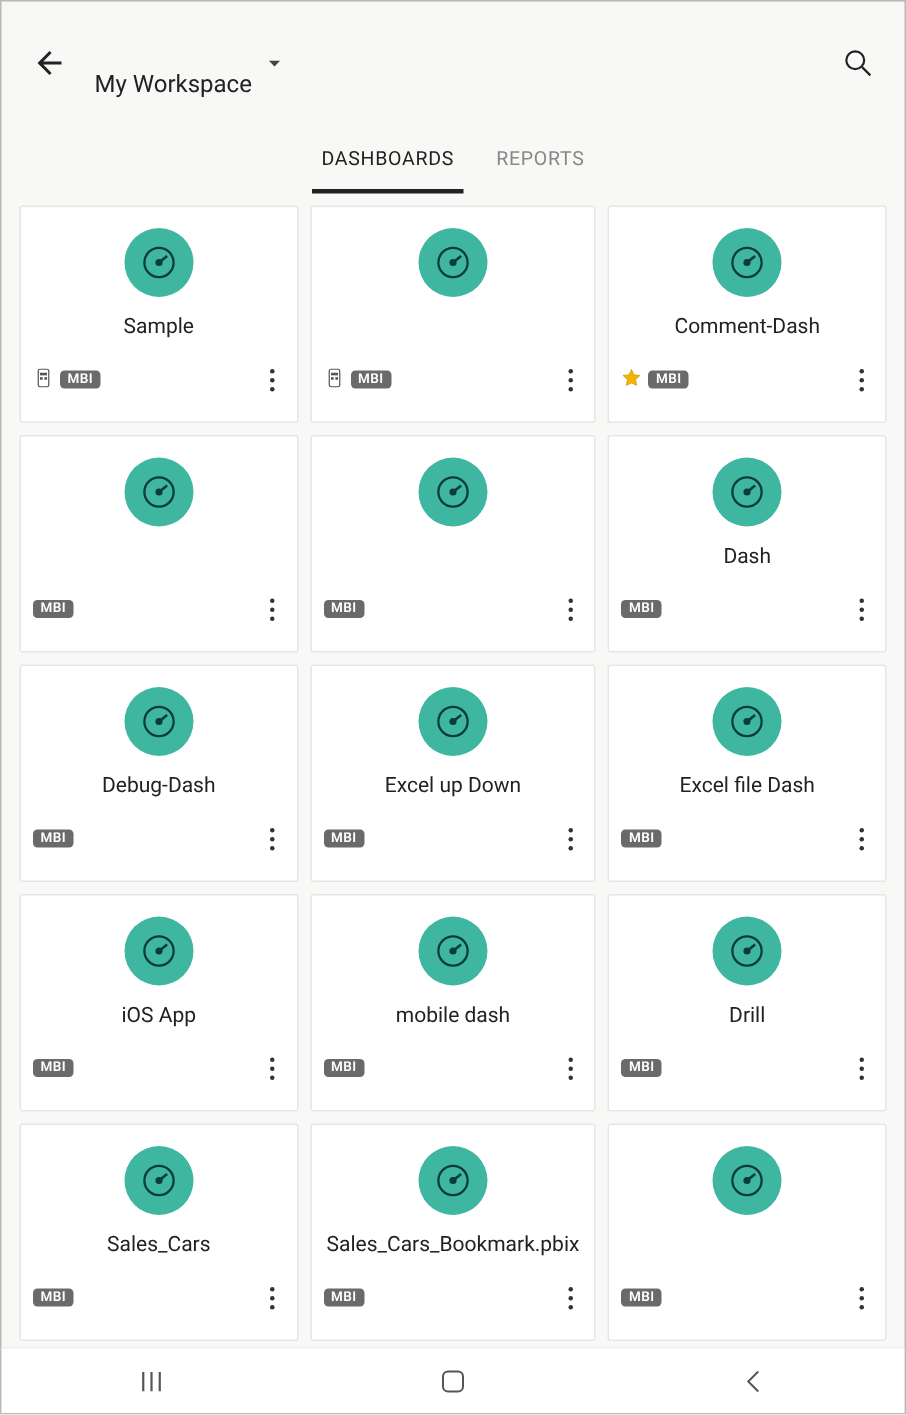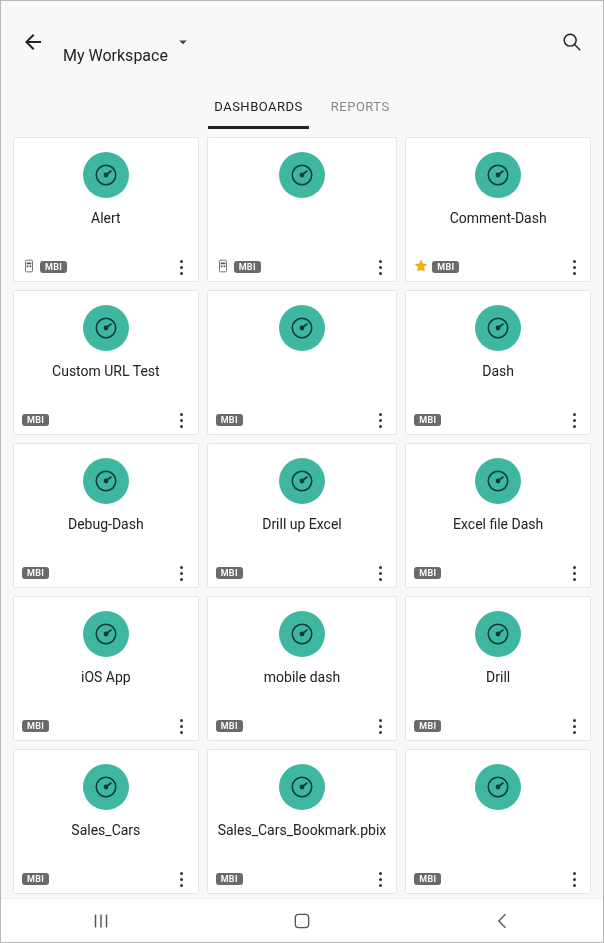--- a/index.html
+++ b/index.html
@@ -15,21 +15,21 @@
 
   .tabs { display: flex; justify-content: center; gap: 16px; padding-top: 16px; }
   .tab { font-size: 13px; letter-spacing: 0.5px; color: #888; padding: 8px 6px 12px 6px; cursor: pointer; border-bottom: 3px solid transparent; }
   .tab.active { color: #222; border-bottom-color: #222; }
 
   .grid-wrap { flex: 1; overflow: hidden; padding: 8px 12px 0 12px; }
   .grid { display: grid; grid-template-columns: repeat(3, 1fr); gap: 8px; }
   .card { background: #fff; border: 1px solid #e6e6e6; border-radius: 2px; height: 145px; position: relative; display: flex; flex-direction: column; align-items: center; padding-top: 14px; }
   .icon-disc { width: 46px; height: 46px; border-radius: 50%; background: #3eb6a0; display: flex; align-items: center; justify-content: center; }
   .card-title { margin-top: 12px; font-size: 14px; color: #222; text-align: center; padding: 0 10px; line-height: 1.25; overflow: hidden; }
-  .card-footer { position: absolute; bottom: 2px; left: 8px; right: 6px; display: flex; align-items: center; gap: 4px; }
+  .card-footer { position: absolute; bottom: 16px; left: 8px; right: 6px; display: flex; align-items: center; gap: 4px; }
   .chip { background: #6a6a6a; color: #fff; font-size: 9px; font-weight: 600; padding: 1px 5px; border-radius: 3px; letter-spacing: 0.3px; }
   .card-footer .ffill { flex: 1; }
   .more-dots { width: 20px; height: 24px; display: flex; flex-direction: column; align-items: center; justify-content: center; gap: 3px; cursor: pointer; }
   .more-dots i { width: 3px; height: 3px; background: #333; border-radius: 50%; display: block; }
 
   .phone-ico { width: 14px; height: 14px; }
   .star-ico { width: 14px; height: 14px; }
 
   .navbar { height: 44px; border-top: 1px solid #eee; background: #fff; display: flex; align-items: center; justify-content: space-around; }
   .navbar .nbtn { width: 50px; height: 30px; display: flex; align-items: center; justify-content: center; cursor: pointer; }
@@ -68,21 +68,21 @@
   <div class="grid-wrap">
     <div class="grid" id="grid">
         <div class="card">
           <div class="icon-disc">
             <svg viewBox="0 0 24 24" width="26" height="26">
               <circle cx="12" cy="12" r="9" stroke="#0b3d36" stroke-width="1.4" fill="none"></circle>
               <circle cx="12" cy="12" r="2.2" fill="#0b3d36"></circle>
               <line x1="12" y1="12" x2="17" y2="8" stroke="#0b3d36" stroke-width="1.6"></line>
             </svg>
           </div>
-          <div class="card-title">Alert</div>
+          <div class="card-title">Sample</div>
           <div class="card-footer">
             <span><svg class="phone-ico" viewBox="0 0 24 24">
                 <rect x="6" y="2" width="12" height="20" rx="2" stroke="#555" stroke-width="1.4" fill="none"></rect>
                 <rect x="8" y="6" width="8" height="3" fill="#555"></rect>
                 <rect x="8" y="11" width="3" height="3" fill="#555"></rect>
                 <rect x="13" y="11" width="3" height="3" fill="#555"></rect>
               </svg></span>
             <span class="chip">MBI</span>
             <span class="ffill"></span>
             <div class="more-dots">
@@ -139,21 +139,20 @@
           </div>
         </div>
         <div class="card">
           <div class="icon-disc">
             <svg viewBox="0 0 24 24" width="26" height="26">
               <circle cx="12" cy="12" r="9" stroke="#0b3d36" stroke-width="1.4" fill="none"></circle>
               <circle cx="12" cy="12" r="2.2" fill="#0b3d36"></circle>
               <line x1="12" y1="12" x2="17" y2="8" stroke="#0b3d36" stroke-width="1.6"></line>
             </svg>
           </div>
-          <div class="card-title">Custom URL Test</div>
           <div class="card-footer">
             <span class="chip">MBI</span>
             <span class="ffill"></span>
             <div class="more-dots">
               <i></i>
               <i></i>
               <i></i>
             </div>
           </div>
         </div>
@@ -214,21 +213,21 @@
           </div>
         </div>
         <div class="card">
           <div class="icon-disc">
             <svg viewBox="0 0 24 24" width="26" height="26">
               <circle cx="12" cy="12" r="9" stroke="#0b3d36" stroke-width="1.4" fill="none"></circle>
               <circle cx="12" cy="12" r="2.2" fill="#0b3d36"></circle>
               <line x1="12" y1="12" x2="17" y2="8" stroke="#0b3d36" stroke-width="1.6"></line>
             </svg>
           </div>
-          <div class="card-title">Drill up Excel</div>
+          <div class="card-title">Excel up Down</div>
           <div class="card-footer">
             <span class="chip">MBI</span>
             <span class="ffill"></span>
             <div class="more-dots">
               <i></i>
               <i></i>
               <i></i>
             </div>
           </div>
         </div>

